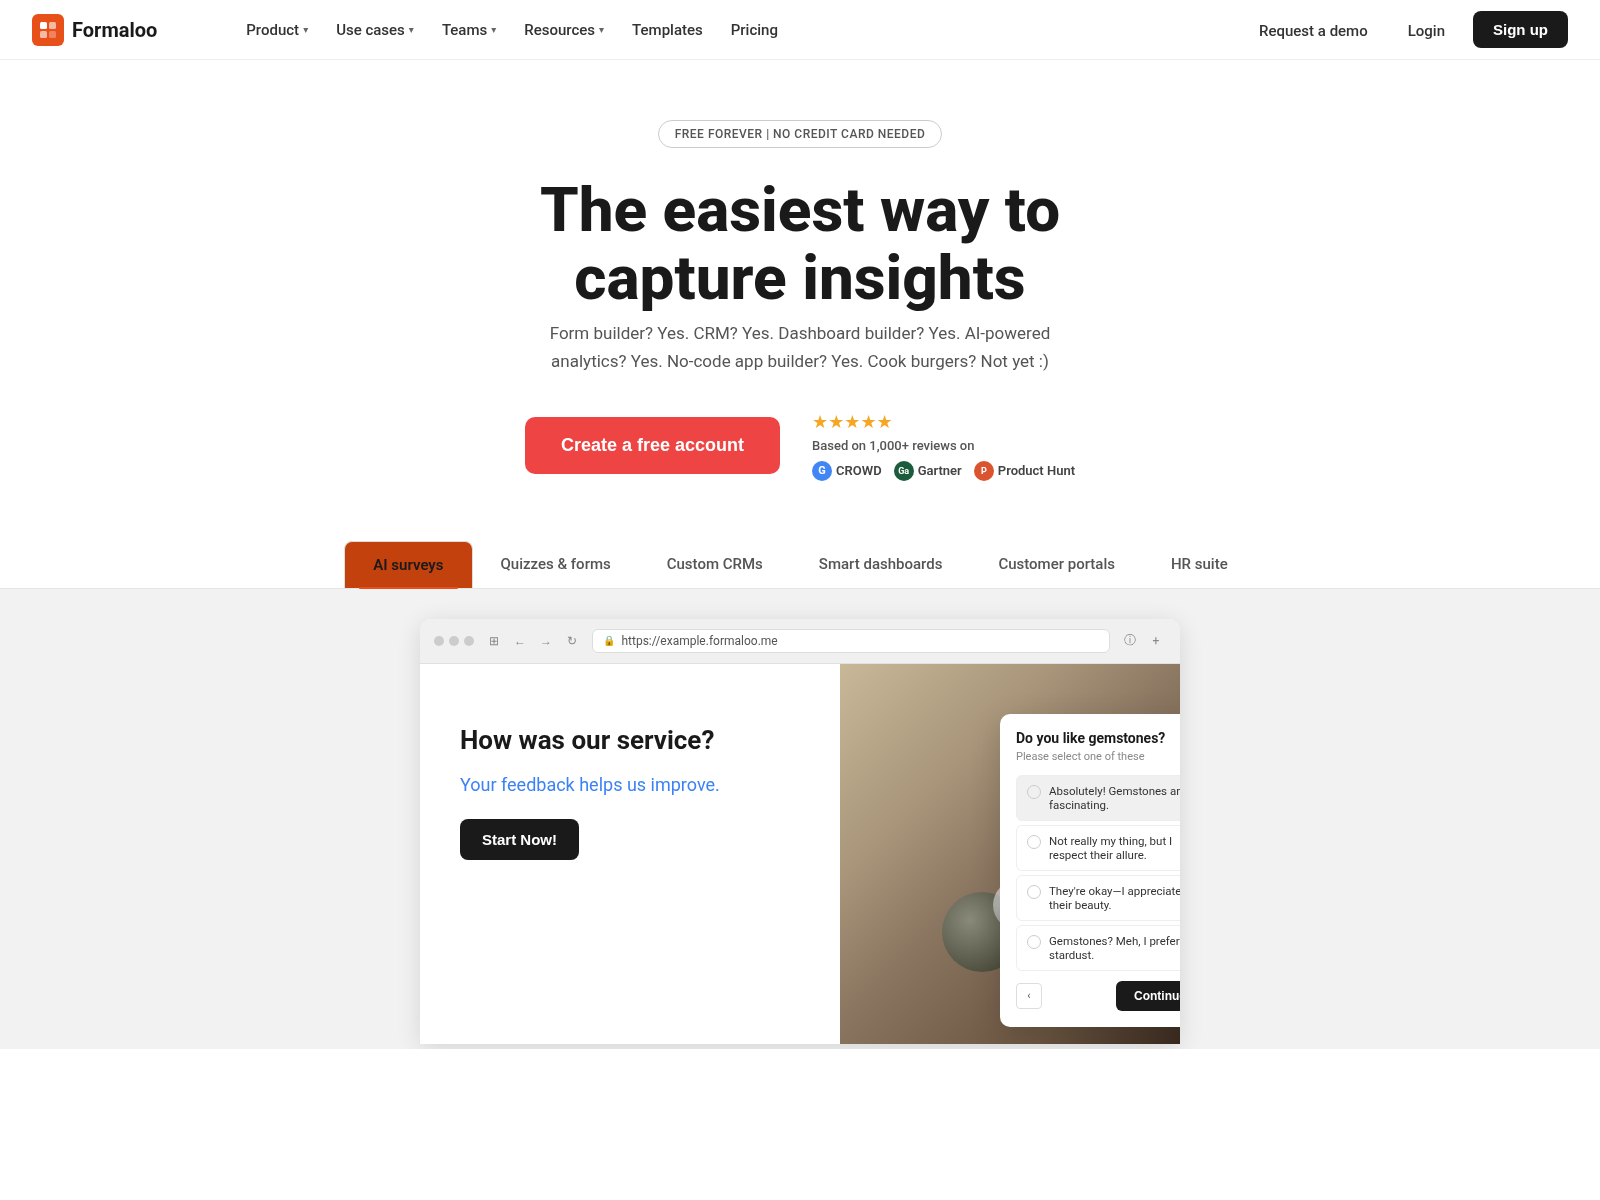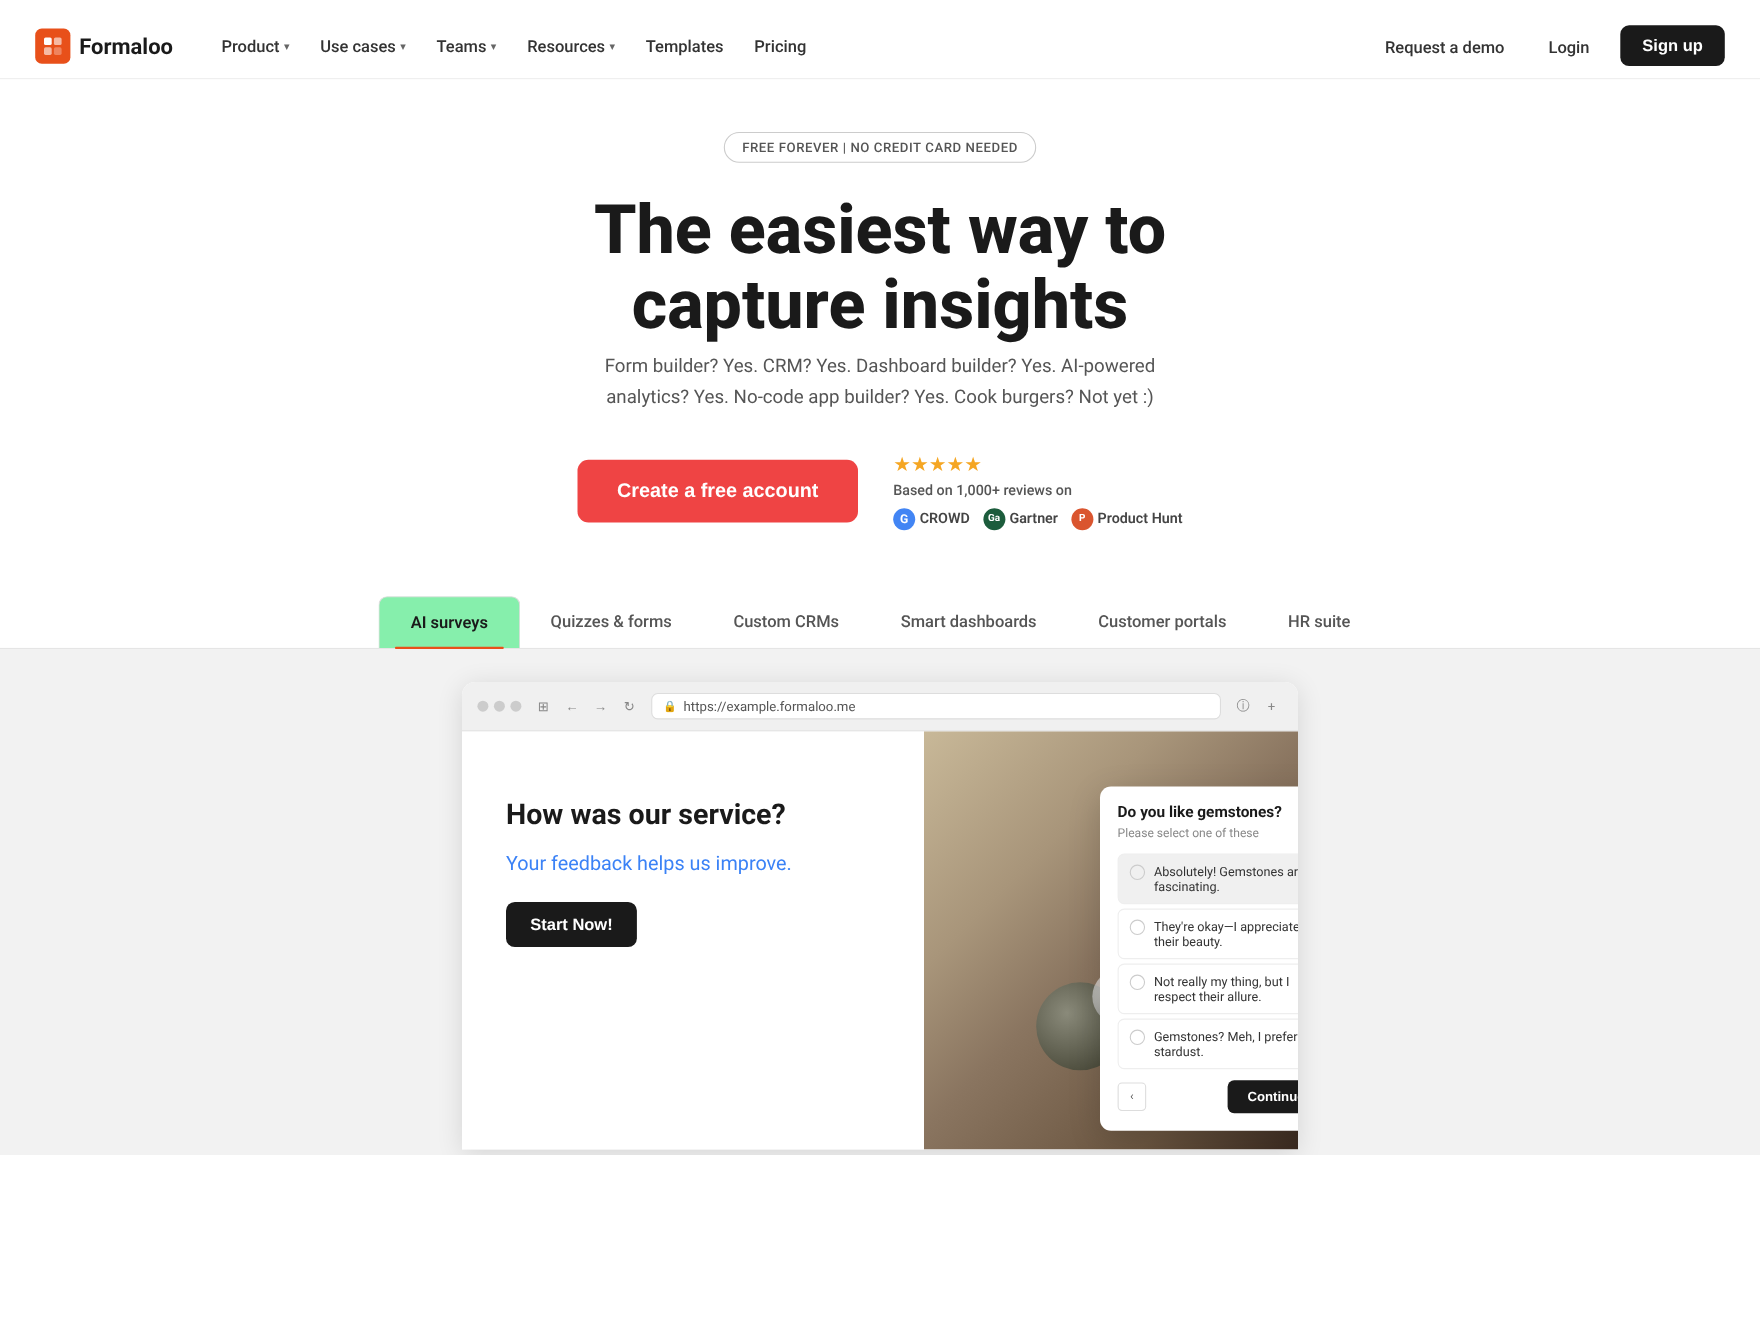--- a/index.html
+++ b/index.html
@@ -6,23 +6,24 @@
     body { font-family: -apple-system, BlinkMacSystemFont, 'Segoe UI', Roboto, sans-serif; background: #fff; color: #1a1a1a; }
 
     
     .navbar {
       display: flex;
       align-items: center;
       padding: 0 32px;
       height: 60px;
       border-bottom: 1px solid #eee;
       position: sticky;
-      top: 12px;
+      top: 0;
       background: #fff;
       z-index: 100;
+      gap: 45px;
     }
     .logo-area {
       display: flex;
       align-items: center;
       gap: 8px;
       margin-right: 32px;
       text-decoration: none;
     }
     .logo-icon {
       width: 32px;
@@ -240,21 +241,21 @@
       left: 14px;
       right: 14px;
       height: 2px;
       background: #e8501a;
       border-radius: 2px;
     }
     .tab-item.active-border {
       border: 1px solid #ddd;
       border-bottom: none;
       border-radius: 8px 8px 0 0;
-      background: #86efac;
+      background: #c2410c;
     }
 
     
     .preview-section {
       background: #f2f2f2;
       margin: 0 auto;
       padding: 30px 40px 0;
       min-height: 460px;
       position: relative;
       overflow: hidden;
@@ -612,25 +613,25 @@
           <div class="overlay-card">
             <div class="overlay-card-title">Do you like gemstones?</div>
             <div class="overlay-card-subtitle">Please select one of these</div>
 
             <div class="option-item selected">
               <div class="option-radio"></div>
               <span>Absolutely! Gemstones are fascinating.</span>
             </div>
             <div class="option-item">
               <div class="option-radio"></div>
-              <span>They're okay—I appreciate their beauty.</span>
+              <span>Not really my thing, but I respect their allure.</span>
             </div>
             <div class="option-item">
               <div class="option-radio"></div>
-              <span>Not really my thing, but I respect their allure.</span>
+              <span>They're okay—I appreciate their beauty.</span>
             </div>
             <div class="option-item">
               <div class="option-radio"></div>
               <span>Gemstones? Meh, I prefer stardust.</span>
             </div>
 
             <div class="overlay-bottom">
               <div class="nav-arrows">
                 <div class="nav-arrow">‹</div>
               </div>

